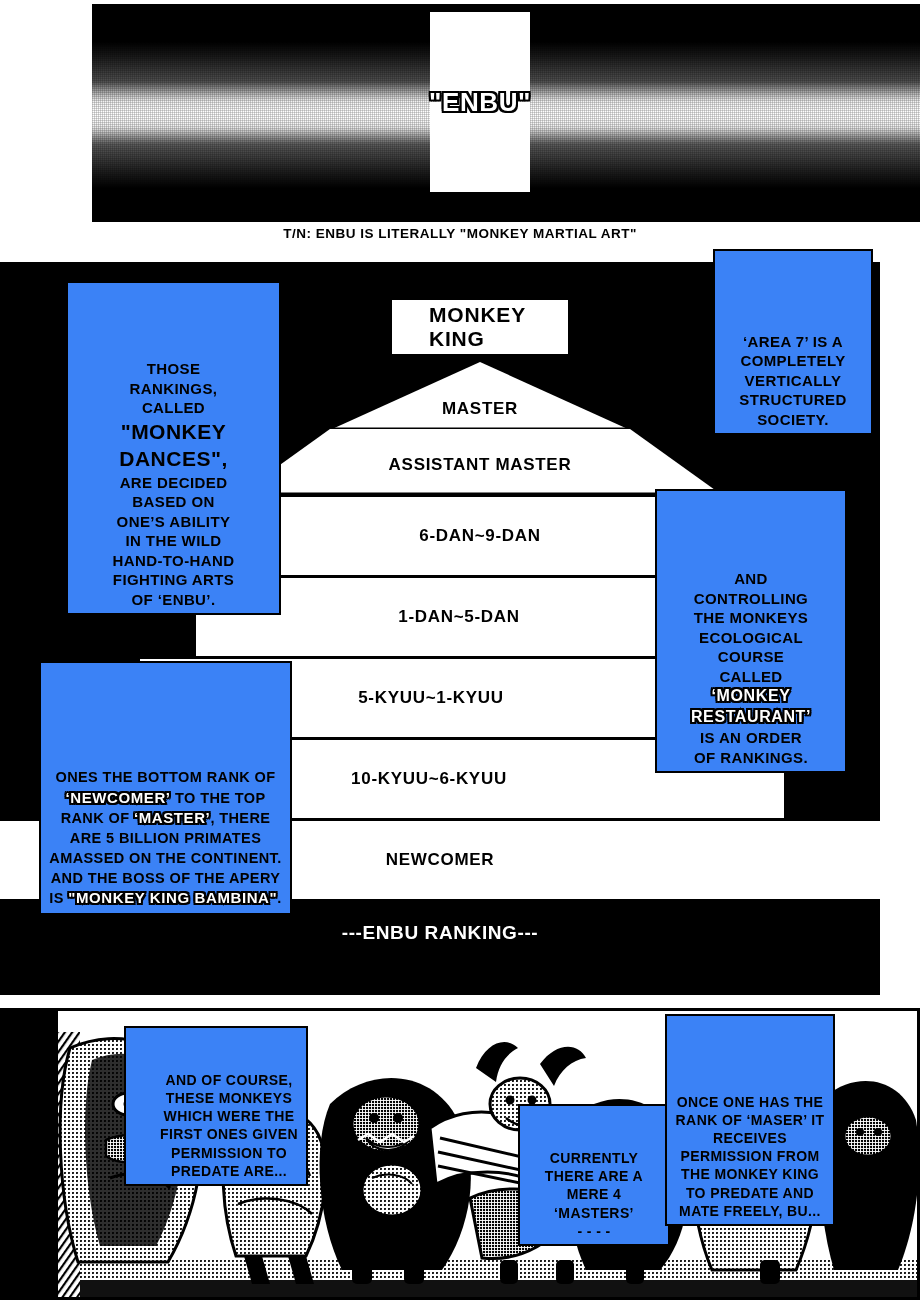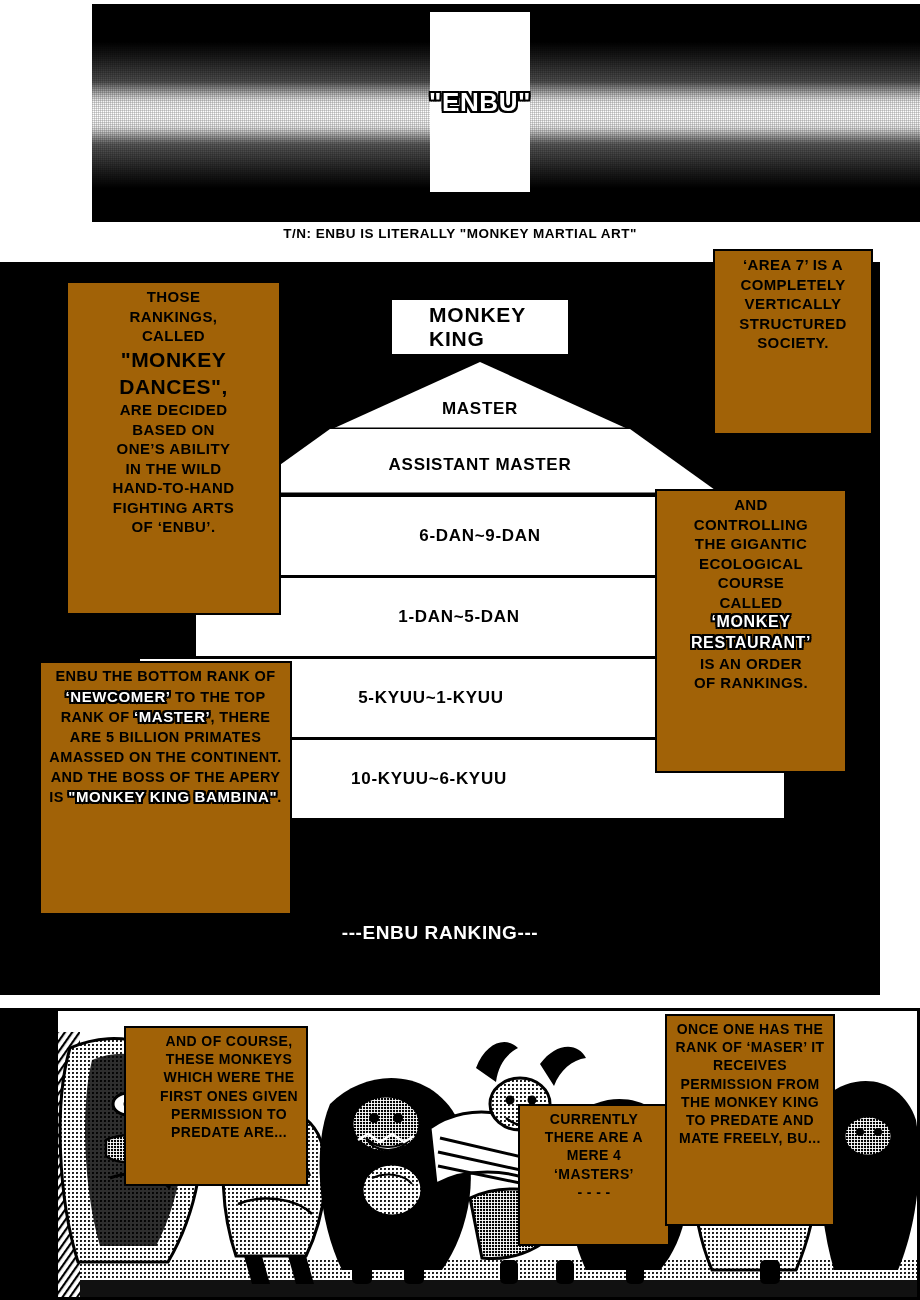--- a/index.html
+++ b/index.html
@@ -5,22 +5,22 @@
   html,body{margin:0;padding:0;background:#ffffff;}
   body{
     width:920px;height:1300px;position:relative;overflow:hidden;
     font-family:"Liberation Sans","DejaVu Sans",sans-serif;
     color:#000;
   }
   .page{position:absolute;left:0;top:0;width:920px;height:1300px;background:#fff;}
 
   
   .bubble{
-    position:absolute;background:#a16207;border:2px solid #000;
-    box-sizing:border-box;display:flex;align-items:flex-start;justify-content:center;
+    position:absolute;background:#3b82f6;border:2px solid #000;
+    box-sizing:border-box;display:flex;align-items:flex-end;justify-content:center;
     text-align:center;z-index:40;
   }
   .bubble .txt{
     display:block;width:100%;
     font-size:15px;line-height:1.30;letter-spacing:.4px;font-weight:600;
     padding:4px 6px;box-sizing:border-box;
   }
 
   
   .shout{
@@ -167,20 +167,23 @@
     </div>
 
     <div class="tier" style="left:140px;top:394px;width:582px;height:81px;">
       <span class="txt">5-KYUU~1-KYUU</span>
     </div>
 
     <div class="tier" style="left:74px;top:475px;width:710px;height:81px;">
       <span class="txt">10-KYUU~6-KYUU</span>
     </div>
 
+    <div class="tier" style="left:0px;top:556px;width:880px;height:81px;">
+      <span class="txt">NEWCOMER</span>
+    </div>
 
     <div id="enbu-rank-caption">
       <span class="txt shout">---ENBU RANKING---</span>
     </div>
   </div>
 
   <div class="bubble" style="left:66px;top:281px;width:215px;height:334px;">
     <span class="txt">
       <span>THOSE</span><br>
       <span>RANKINGS,</span><br>
@@ -197,33 +200,33 @@
   </div>
 
   <div class="bubble" style="left:713px;top:249px;width:160px;height:186px;">
     <span class="txt">‘AREA 7’ IS A COMPLETELY VERTICALLY STRUCTURED SOCIETY.</span>
   </div>
 
   <div class="bubble" style="left:655px;top:489px;width:192px;height:284px;">
     <span class="txt">
       <span>AND</span><br>
       <span>CONTROLLING</span><br>
-      <span>THE GIGANTIC</span><br>
+      <span>THE MONKEYS</span><br>
       <span>ECOLOGICAL</span><br>
       <span>COURSE</span><br>
       <span>CALLED</span><br>
       <span class="shout" style="font-size:16px;">‘MONKEY RESTAURANT’</span><br>
       <span>IS AN ORDER</span><br>
       <span>OF RANKINGS.</span>
     </span>
   </div>
 
   <div class="bubble" style="left:39px;top:661px;width:253px;height:254px;">
     <span class="txt" style="font-size:14.5px;line-height:1.36;">
-      <span>ENBU THE BOTTOM RANK OF </span><span class="shout" style="font-size:15px;">‘NEWCOMER’</span><span> TO THE TOP RANK OF </span><span class="shout" style="font-size:15px;">‘MASTER’</span><span>, THERE ARE 5 BILLION PRIMATES AMASSED ON THE CONTINENT. AND THE BOSS OF THE APERY IS </span><span class="shout" style="font-size:15px;">"MONKEY KING BAMBINA"</span><span>.</span>
+      <span>ONES THE BOTTOM RANK OF </span><span class="shout" style="font-size:15px;">‘NEWCOMER’</span><span> TO THE TOP RANK OF </span><span class="shout" style="font-size:15px;">‘MASTER’</span><span>, THERE ARE 5 BILLION PRIMATES AMASSED ON THE CONTINENT. AND THE BOSS OF THE APERY IS </span><span class="shout" style="font-size:15px;">"MONKEY KING BAMBINA"</span><span>.</span>
     </span>
   </div>
 
   <div id="panel-bot">
     <svg id="art-svg" viewBox="0 0 920 292" preserveAspectRatio="none">
       <defs>
         <pattern id="tone" width="4" height="4" patternUnits="userSpaceOnUse">
           <rect width="4" height="4" fill="#fff"></rect>
           <circle cx="1" cy="1" r="1.05" fill="#000"></circle>
         </pattern>

